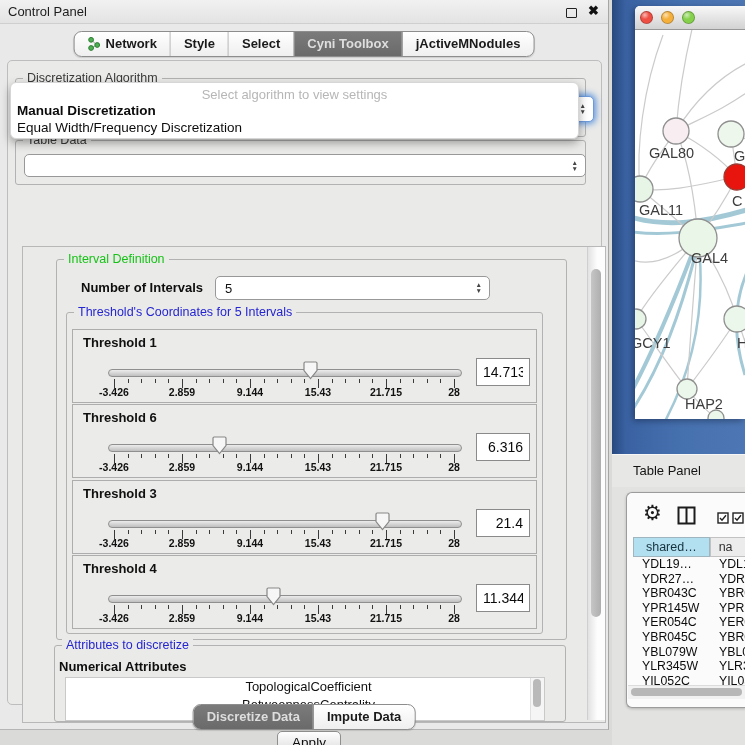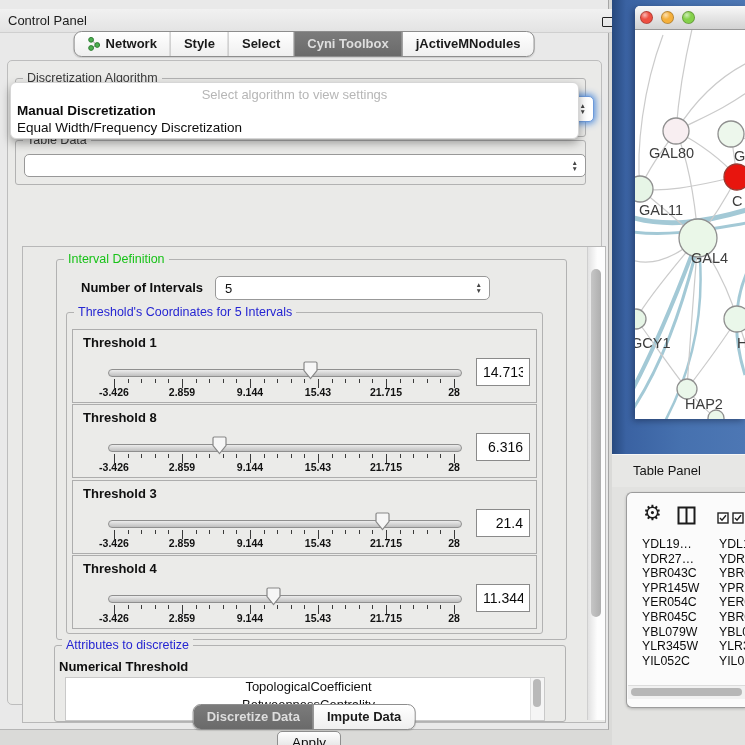--- a/index.html
+++ b/index.html
@@ -2,22 +2,22 @@
 <html><head>
 <meta charset="utf-8">
 <style>
   html,body{margin:0;padding:0;}
   body{width:745px;height:745px;overflow:hidden;background:#dadad8;
        font-family:"Liberation Sans",sans-serif;-webkit-font-smoothing:antialiased;position:relative;}
 
   
   .control-window{position:absolute;left:0;top:0;width:608px;height:729px;background:#e9e9e9;
     border-right:1px solid #a6a6a6;border-bottom:1px solid #b5b5b5;}
-  .titlebar{position:absolute;left:0;top:9px;width:100%;height:23px;
-    background:linear-gradient(#f1f1f1,#e3e3e3);border-bottom:1px solid #cfcfcf;padding-left:36px;}
+  .titlebar{position:absolute;left:0;top:0;width:100%;height:23px;
+    background:linear-gradient(#f1f1f1,#e3e3e3);border-bottom:1px solid #cfcfcf;}
   .titlebar .ttl{position:absolute;left:8px;top:4px;font-size:13px;color:#1c1c1c;}
   .float-ico{position:absolute;right:31px;top:8px;width:9px;height:8px;border:1.6px solid #222;border-radius:1px;}
   .close-ico{position:absolute;right:9px;top:3px;font-size:13px;font-weight:bold;color:#111;}
 
   
   .tabbar{position:absolute;left:50%;transform:translateX(-50%);display:flex;
     border:1px solid #8d8d8d;border-radius:8px;overflow:hidden;
     background:linear-gradient(#ffffff,#efefef);box-shadow:0 1px 1px rgba(0,0,0,.12);}
   .tabbar .seg{padding:4px 13px 5px;font-size:13px;font-weight:bold;color:#1a1a1a;white-space:nowrap;
     display:flex;align-items:center;gap:5px;}
@@ -218,21 +218,21 @@
                   <span style="left: 0%;">-3.426</span>
                   <span style="left: 20%;">2.859</span>
                   <span style="left: 40%;">9.144</span>
                   <span style="left: 60%;">15.43</span>
                   <span style="left: 80%;">21.715</span>
                   <span style="left: 100%;">28</span>
                 </div>
                 <input class="val" type="text" value="14.713" style="">
               </div>
               <div class="thr-row" style="top: 91.3px;">
-                <div class="tlabel">Threshold 8</div>
+                <div class="tlabel">Threshold 6</div>
                 <div class="track"></div>
                 <div class="thumb" style="left: 138.899px;"><svg width="15" height="19" viewBox="0 0 15 19">
                     <path d="M2.2,1 L12.8,1 Q14,1 14,2.2 L14,9.6 L7.5,17.6 L1,9.6 L1,2.2 Q1,1 2.2,1 Z" fill="#f6f6f6" stroke="#878787" stroke-width="1.2"></path>
                   </svg></div>
                 <div class="ticks">
                   <div class="tick major" style="left: 0%;"></div>
                   <div class="tick minor" style="left: 4%;"></div>
                   <div class="tick minor" style="left: 8%;"></div>
                   <div class="tick minor" style="left: 12%;"></div>
                   <div class="tick minor" style="left: 16%;"></div>
@@ -355,21 +355,21 @@
                   <span style="left: 100%;">28</span>
                 </div>
                 <input class="val" type="text" value="11.344" style="">
               </div>
             </div>
         </div>
       </div>
 
       <div class="group" style="left:31px;top:398px;width:510px;height:75px;background:#eaeae8;text-align:center;">
         <span class="gtitle blue">Attributes to discretize</span>
-        <span class="bold-label" style="left:4px;top:13px;">Numerical Threshold</span>
+        <span class="bold-label" style="left:4px;top:13px;">Numerical Attributes</span>
         <div class="listbox" style="left:10px;top:31px;width:478px;height:42px;">
           <div id="attr-list">
               <div class="item">TopologicalCoefficient</div>
               <div class="item">BetweennessCentrality</div>
             </div>
           <div class="lscroll">
               <div class="th"></div>
             </div>
         </div>
       </div>
@@ -469,20 +469,24 @@
   </svg>
   <svg class="cbicon" style="left:90px;" width="12" height="12" viewBox="0 0 12 12">
     <rect x="1" y="1" width="10" height="10" fill="#fff" stroke="#222" stroke-width="1.4"></rect>
     <path d="M3,6 L5,8.2 L9,3.2" fill="none" stroke="#222" stroke-width="1.4"></path>
   </svg>
   <svg class="cbicon" style="left:105px;" width="12" height="12" viewBox="0 0 12 12">
     <rect x="1" y="1" width="10" height="10" fill="#fff" stroke="#222" stroke-width="1.4"></rect>
     <path d="M3,6 L5,8.2 L9,3.2" fill="none" stroke="#222" stroke-width="1.4"></path>
   </svg>
   <div class="ttable">
+    <div class="hrow" id="table-head">
+        <div class="hcell" style="width: 87px;">shared…</div>
+        <div class="hcell c2" style="width: 40px;">na</div>
+      </div>
     <div id="table-body">
         <div class="drow">
           <div class="dcell" style="width: 87px;">YDL19…</div>
           <div class="dcell" style="width: 40px;">YDL19</div>
         </div>
         <div class="drow">
           <div class="dcell" style="width: 87px;">YDR27…</div>
           <div class="dcell" style="width: 40px;">YDR27</div>
         </div>
         <div class="drow">

